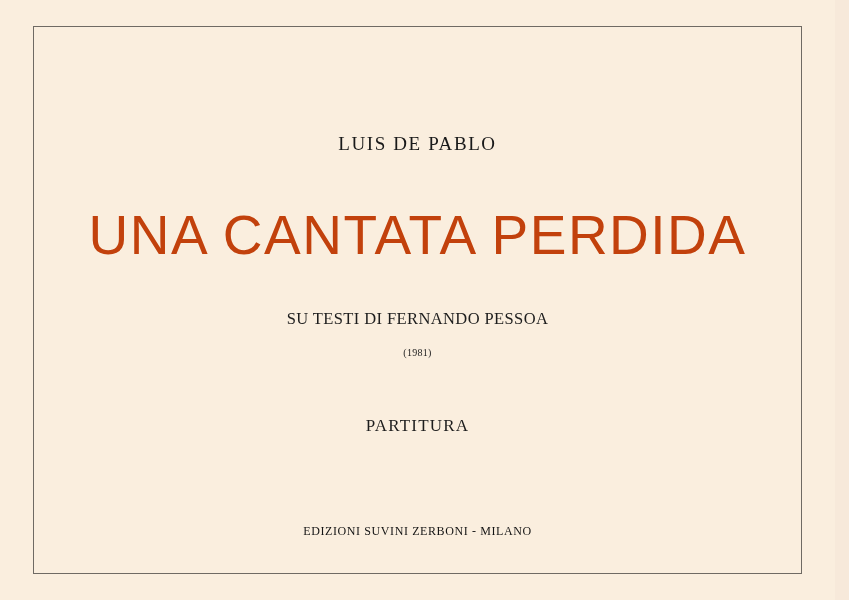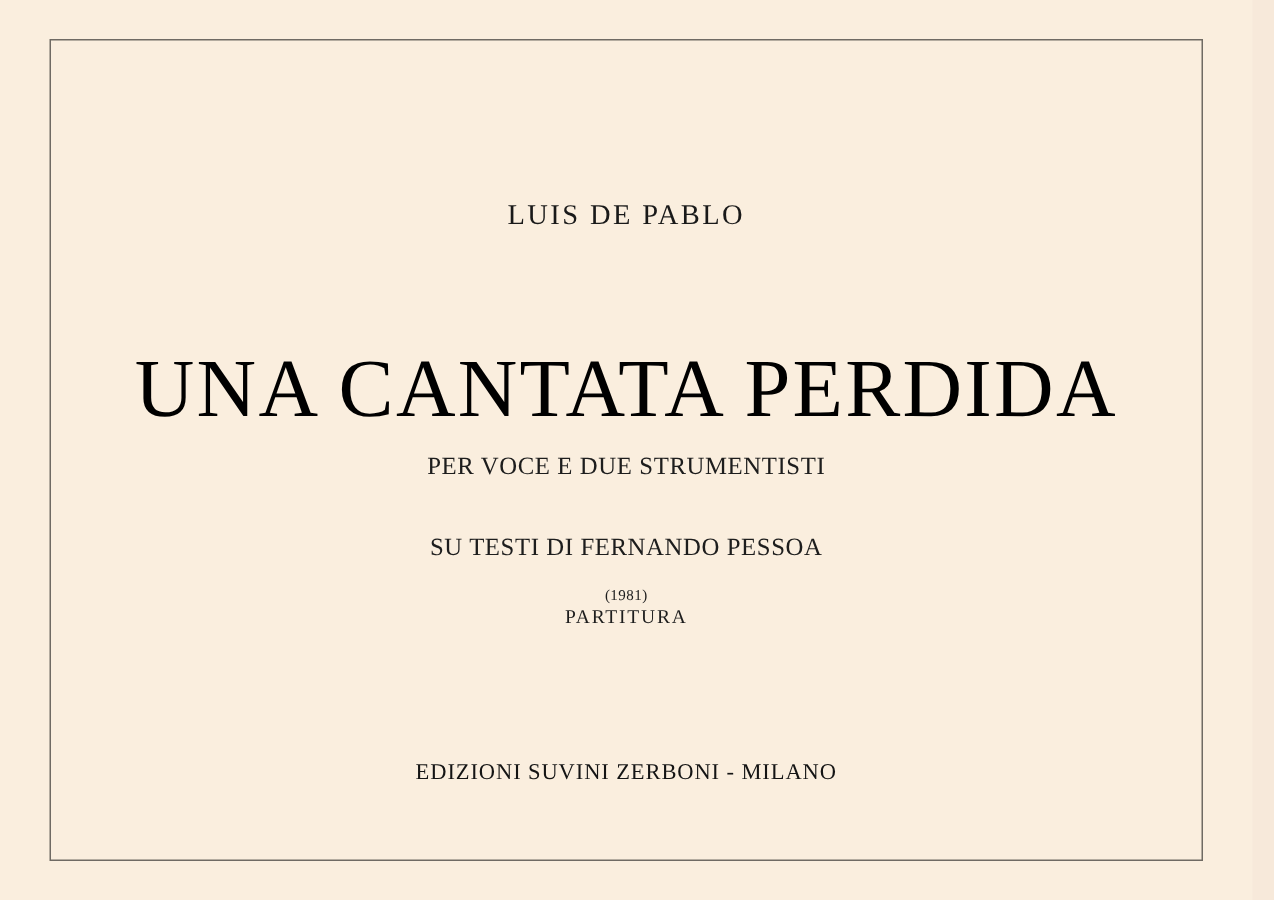--- a/index.html
+++ b/index.html
@@ -42,67 +42,67 @@
     text-align: center;
   }
   .composer {
     margin-top: 106px;
     font-size: 19px;
     letter-spacing: 1.6px;
     font-family: "Liberation Serif", serif;
     color: #191919;
   }
   .title {
-    margin-top: 76px;
+    margin-top: 52px;
     font-size: 55px;
     letter-spacing: 1.5px;
     line-height: 1.02;
-    font-family: Liberation Serif, serif;
-    color: #000000;
+    font-family: Liberation Sans, sans-serif;
+    color: #c2410c;
     white-space: nowrap;
   }
   .subtitle {
     margin-top: 13px;
     font-size: 16.5px;
     letter-spacing: 0.4px;
     line-height: 1.3;
     color: #1d1d1d;
   }
   .subtitle .line2 {
     display: block;
     margin-top: 32px;
   }
   .year {
     margin-top: 17px;
     font-size: 10px;
     letter-spacing: 0.3px;
     color: #1d1d1d;
   }
   .score-type {
-    font-size: 13px;
+    margin-top: 58px;
+    font-size: 17px;
     letter-spacing: 1.2px;
     color: #1d1d1d;
   }
   .publisher {
     margin-top: 88px;
-    font-size: 15px;
+    font-size: 12px;
     letter-spacing: 0.6px;
     color: #141414;
   }
 </style>
 </head>
 <body>
 
 <div class="page">
   <div class="frame">
     <div class="content">
       <div class="composer">LUIS DE PABLO</div>
       <div class="title">UNA CANTATA PERDIDA</div>
       <div class="subtitle">
-        <span class="line1">PER VOCE E DUE STRUMENTISTI</span>
         <span class="line2">SU TESTI DI FERNANDO PESSOA</span>
       </div>
       <div class="year">(1981)</div>
       <div class="score-type">PARTITURA</div>
       <div class="publisher">EDIZIONI SUVINI ZERBONI - MILANO</div>
     </div>
   </div>
 </div>
 
 </body></html>

